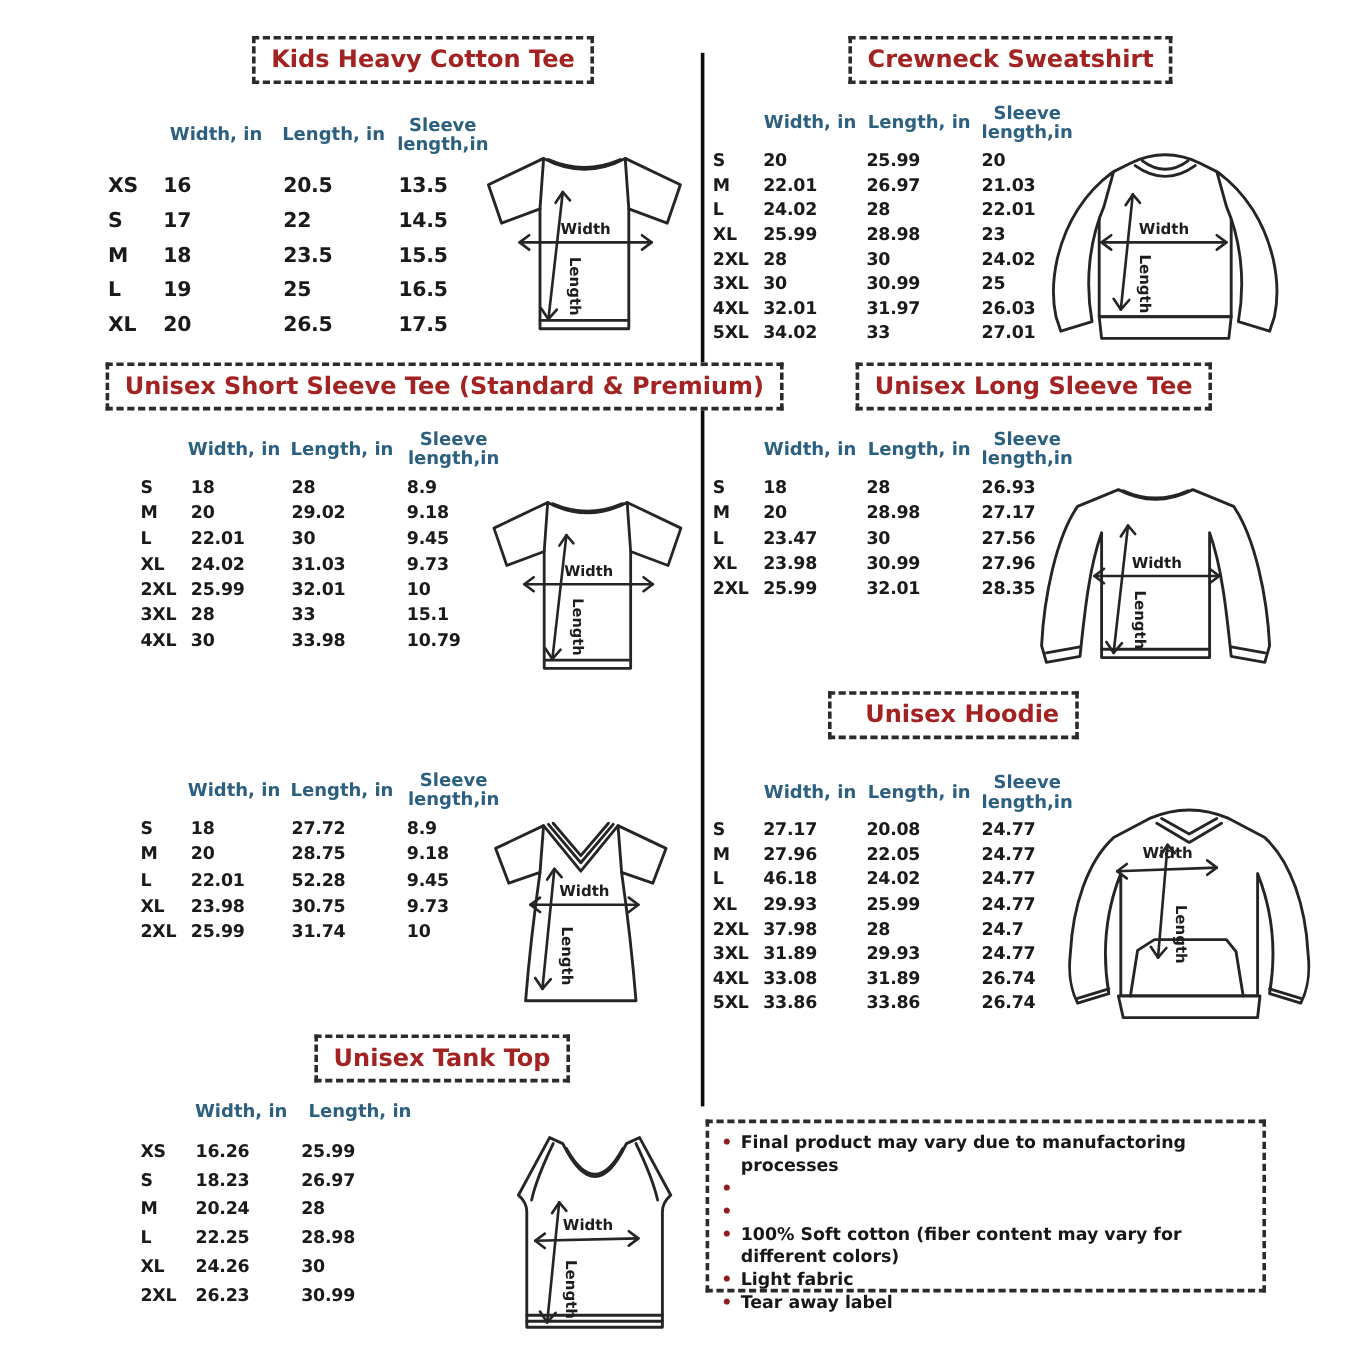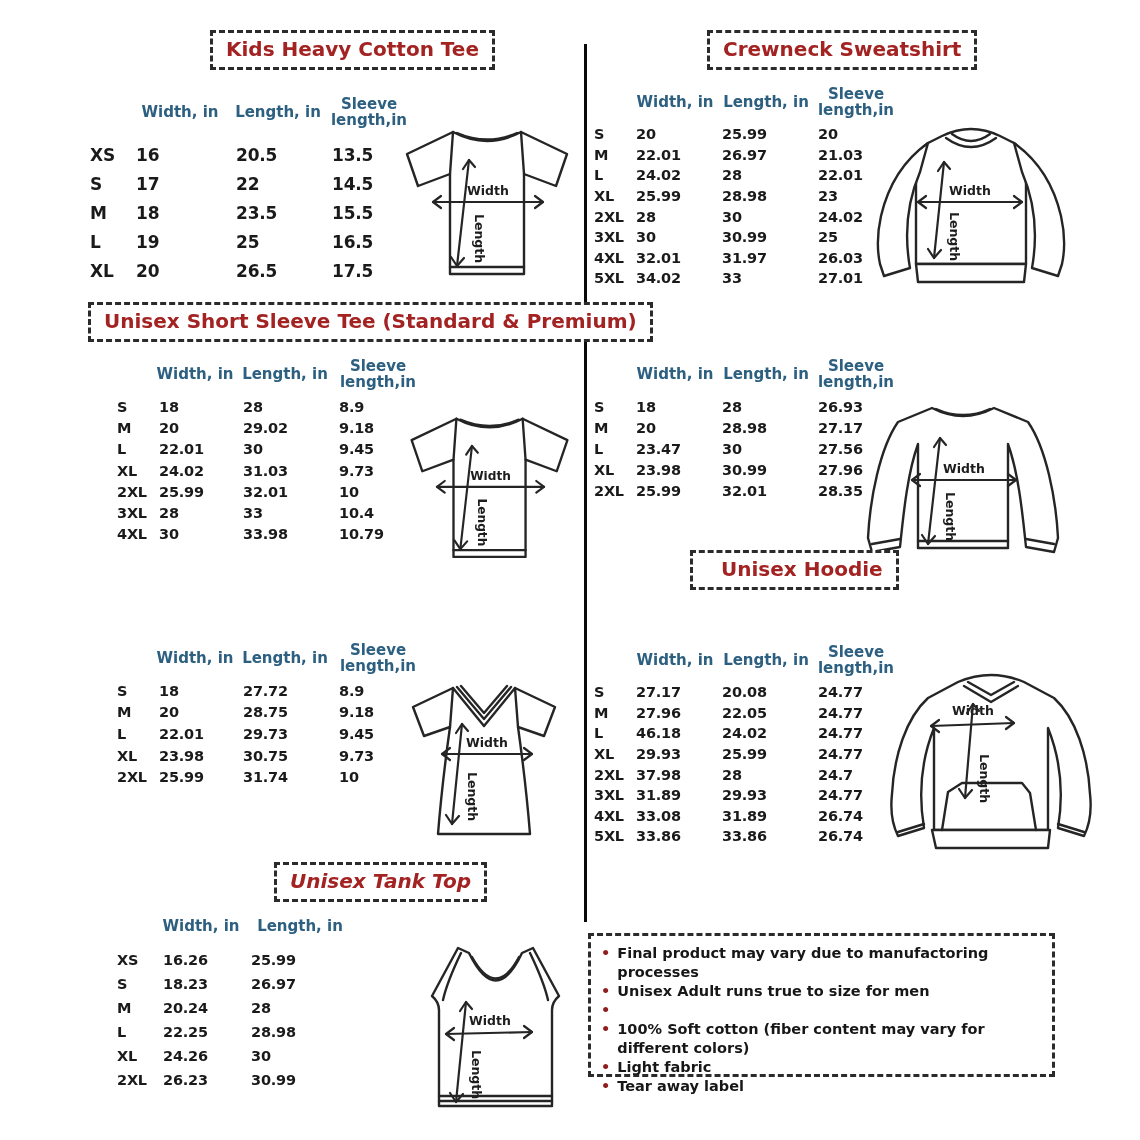--- a/index.html
+++ b/index.html
@@ -205,21 +205,21 @@
       <div class="trow">
         <span class="cell size">2XL</span>
         <span class="cell">25.99</span>
         <span class="cell">32.01</span>
         <span class="cell">10</span>
       </div>
       <div class="trow">
         <span class="cell size">3XL</span>
         <span class="cell">28</span>
         <span class="cell">33</span>
-        <span class="cell">10.4</span>
+        <span class="cell">15.1</span>
       </div>
       <div class="trow">
         <span class="cell size">4XL</span>
         <span class="cell">30</span>
         <span class="cell">33.98</span>
         <span class="cell">10.79</span>
       </div>
     </div>
   <svg class="art" style="left:398px;top:392px;" width="185" height="178" viewBox="0 0 190 180">
     <path class="fill" d="M60,26 L14,48 L25,80 L57,68 L57,168 L131,168 L131,68 L163,80 L174,48 L128,26 Q94,44 60,26 Z"></path>
@@ -232,20 +232,21 @@
       <text x="95" y="89" text-anchor="middle">Width</text>
     </g>
     <g class="arrow">
       <line x1="76" y1="54" x2="64" y2="160"></line>
       <polyline points="70,63 76,54 82,61"></polyline>
         <polyline points="58,151 64,160 71,152"></polyline>
       <text transform="rotate(90 82 108)" x="82" y="108">Length</text>
     </g>
   </svg>
 
+  <div class="sec-title" style="left:713px;top:302px;">Unisex Long Sleeve Tee</div>
   <div class="table" style="left:594px;top:352px;--cols:38px 86px 96px 84px;--rh:21px;--hh:44px;--fs:14.5px;--vpad:4px;">
       <div class="trow thead">
         <span class="hcell"></span>
         <span class="hcell">Width, in</span>
         <span class="hcell">Length, in</span>
         <span class="hcell">Sleeve
 length,in</span>
       </div>
       <div class="trow">
         <span class="cell size">S</span>
@@ -312,21 +313,21 @@
       </div>
       <div class="trow">
         <span class="cell size">M</span>
         <span class="cell">20</span>
         <span class="cell">28.75</span>
         <span class="cell">9.18</span>
       </div>
       <div class="trow">
         <span class="cell size">L</span>
         <span class="cell">22.01</span>
-        <span class="cell">29.73</span>
+        <span class="cell">52.28</span>
         <span class="cell">9.45</span>
       </div>
       <div class="trow">
         <span class="cell size">XL</span>
         <span class="cell">23.98</span>
         <span class="cell">30.75</span>
         <span class="cell">9.73</span>
       </div>
       <div class="trow">
         <span class="cell size">2XL</span>
@@ -346,21 +347,21 @@
       <text x="91" y="81" text-anchor="middle">Width</text>
     </g>
     <g class="arrow">
       <line x1="66" y1="58" x2="56" y2="158"></line>
       <polyline points="60,67 66,58 72,65"></polyline>
         <polyline points="50,149 56,158 63,150"></polyline>
       <text transform="rotate(90 72 106)" x="72" y="106">Length</text>
     </g>
   </svg>
 
-  <div class="sec-title" style="left:690px;top:550px;padding-left:28px;">Unisex Hoodie</div>
+  <div class="sec-title" style="left:690px;top:576px;padding-left:28px;">Unisex Hoodie</div>
   <div class="table" style="left:594px;top:638px;--cols:38px 86px 96px 84px;--rh:20.6px;--hh:44px;--fs:14.5px;--vpad:4px;">
       <div class="trow thead">
         <span class="hcell"></span>
         <span class="hcell">Width, in</span>
         <span class="hcell">Length, in</span>
         <span class="hcell">Sleeve
 length,in</span>
       </div>
       <div class="trow">
         <span class="cell size">S</span>
@@ -424,21 +425,21 @@
       <text x="97" y="53" text-anchor="middle">Width</text>
     </g>
     <g class="arrow">
       <line x1="97" y1="42" x2="89" y2="136"></line>
       <polyline points="91,51 97,42 103,49"></polyline>
         <polyline points="83,127 89,136 96,128"></polyline>
       <text transform="rotate(90 104 92)" x="104" y="92">Length</text>
     </g>
   </svg>
 
-  <div class="sec-title" style="left:274px;top:862px;font-style:italic;">Unisex Tank Top</div>
+  <div class="sec-title" style="left:262px;top:862px;">Unisex Tank Top</div>
   <div class="table" style="left:117px;top:904px;--cols:40px 88px 110px;--rh:24px;--hh:44px;--fs:14.5px;--vpad:6px;">
       <div class="trow thead">
         <span class="hcell"></span>
         <span class="hcell">Width, in</span>
         <span class="hcell">Length, in</span>
       </div>
       <div class="trow">
         <span class="cell size">XS</span>
         <span class="cell">16.26</span>
         <span class="cell">25.99</span>
@@ -488,21 +489,20 @@
     </g>
   </svg>
 
   <div class="notes">
       <div class="note">
         <span class="dot">•</span>
         <span>Final product may vary due to manufactoring processes</span>
       </div>
       <div class="note">
         <span class="dot">•</span>
-        <span>Unisex Adult runs true to size for men</span>
       </div>
       <div class="note">
         <span class="dot">•</span>
       </div>
       <div class="note">
         <span class="dot">•</span>
         <span>100% Soft cotton (fiber content may vary for different colors)</span>
       </div>
       <div class="note">
         <span class="dot">•</span>

